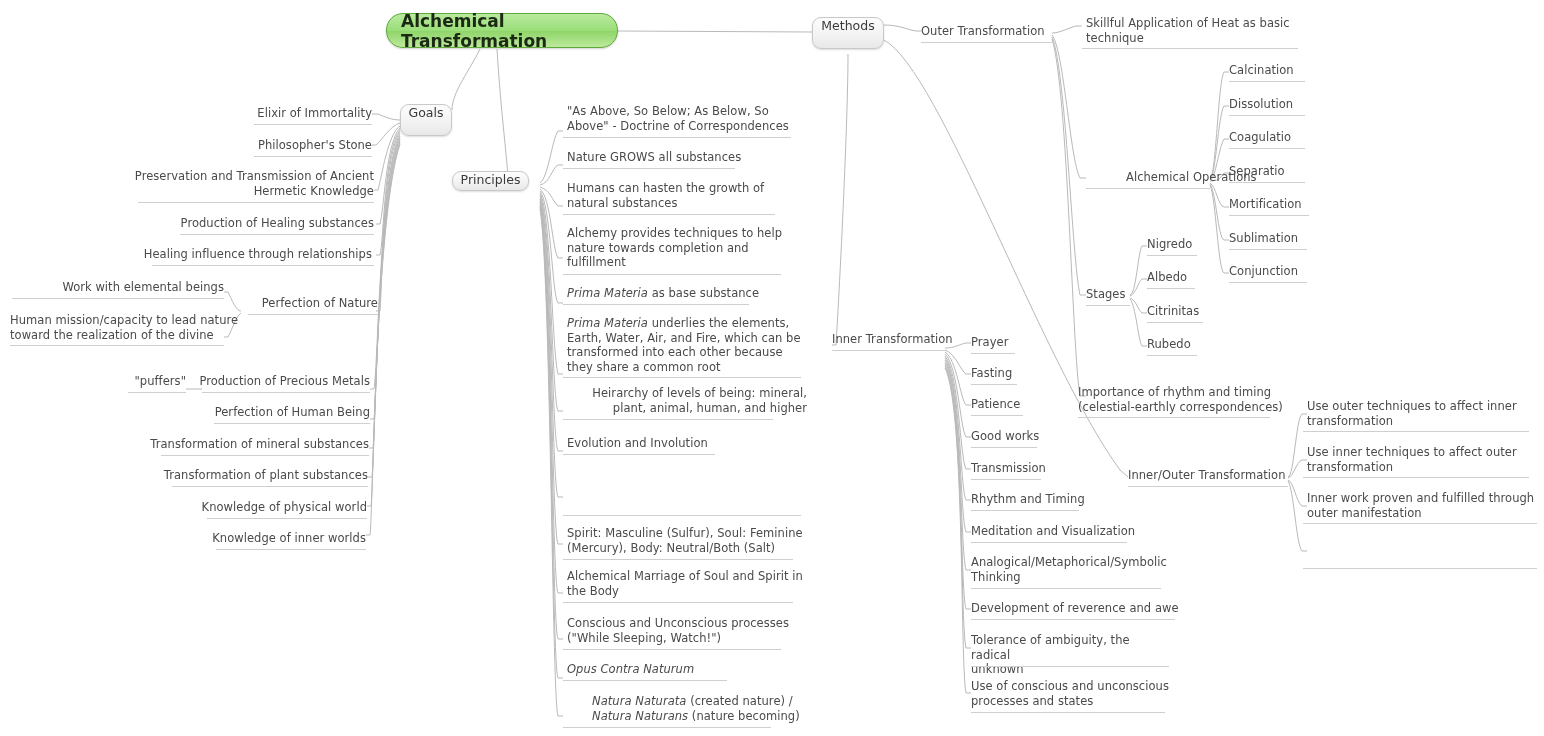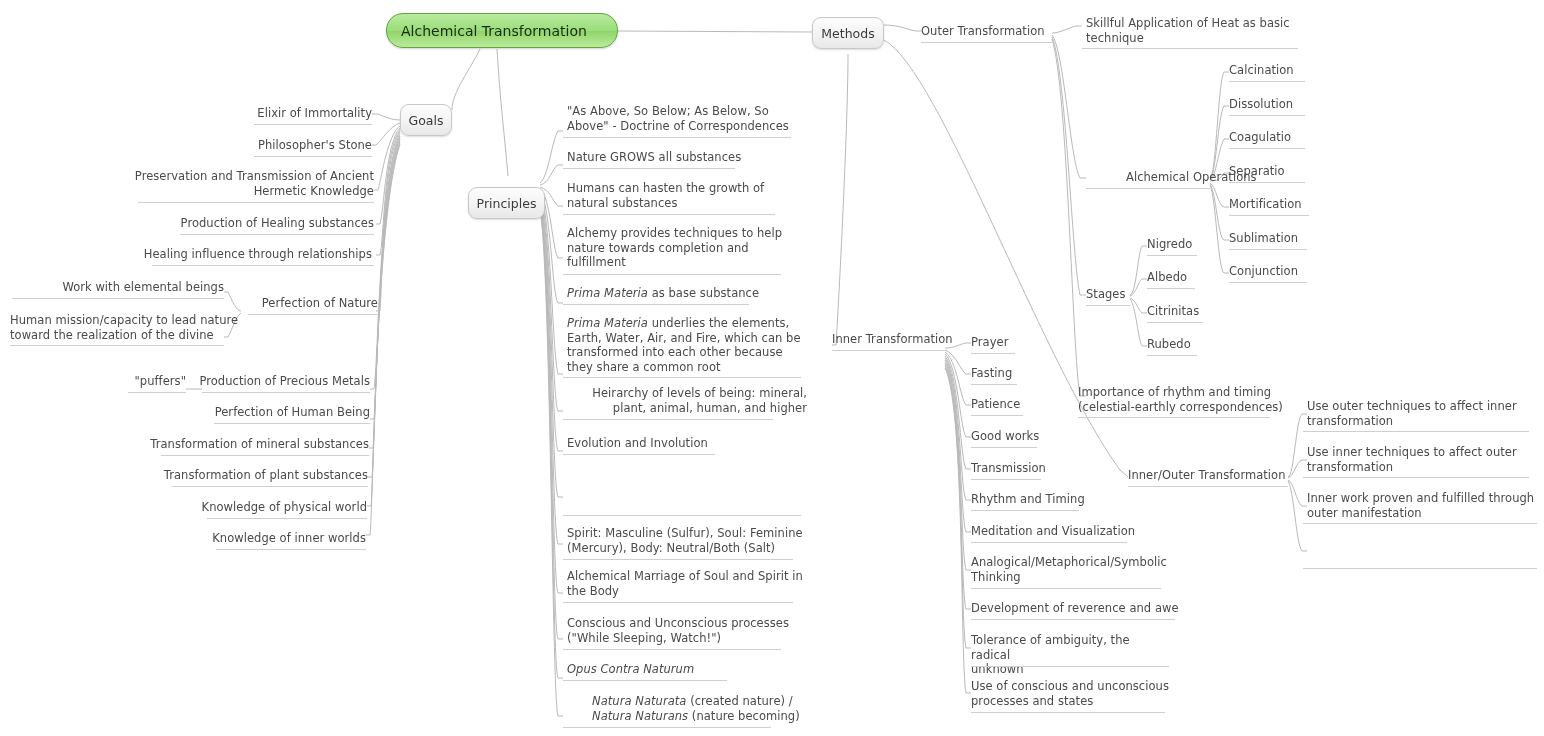--- a/index.html
+++ b/index.html
@@ -34,32 +34,32 @@
     border-radius:17px;
     background:linear-gradient(to bottom,#b6e99a 0%,#9bdd79 48%,#8ed469 52%,#c4ef ок 100%);
     background:linear-gradient(to bottom,#b9ea9e 0%,#9ade7a 50%,#8ed468 51%,#bcea9c 100%);
     border:1px solid #5fa83c;
     box-shadow:0 1px 2px rgba(0,0,0,.18);
     display:flex;align-items:center;
     box-sizing:border-box;
     padding-left:14px;
   }
   .root span{
-    font-size:14px;font-weight:normal;color:#1c2a14;
+    font-size:17px;font-weight:bold;color:#1c2a14;
     font-family:"DejaVu Sans","Liberation Sans",sans-serif;
   }
 
   
   .pill{
     position:absolute;
     border-radius:9px;
     background:linear-gradient(to bottom,#fdfdfd 0%,#f3f3f3 55%,#e8e8e8 100%);
     border:1px solid #c8c8c8;
     box-shadow:0 1px 2px rgba(0,0,0,.14);
-    display:flex;align-items:center;justify-content:center;
+    display:flex;justify-content:center;
     font-size:12.5px;color:#3a3a3a;
     box-sizing:border-box;
   }
 
   
   .ul{position:absolute;height:1px;background:#cfcfcf;}
 </style>
 </head>
 <body>
 
@@ -147,21 +147,21 @@
   </svg>
 
   <div class="root">
     <span>Alchemical Transformation</span>
   </div>
 
   <div class="pill" style="left:400px;top:104px;width:52px;height:32px;">
     <span>Goals</span>
   </div>
 
-  <div class="pill" style="left:468px;top:171px;width:77px;height:32px;margin-top:16px;">
+  <div class="pill" style="left:452px;top:171px;width:77px;height:20px;">
     <span>Principles</span>
   </div>
 
   <div class="pill" style="left:812px;top:17px;width:72px;height:32px;">
     <span>Methods</span>
   </div>
 
   <div class="node r" style="left:120px;top:106px;width:252px;">Elixir of Immortality</div>
   <div class="ul" style="left:254px;top:124px;width:118px;"></div>
 

